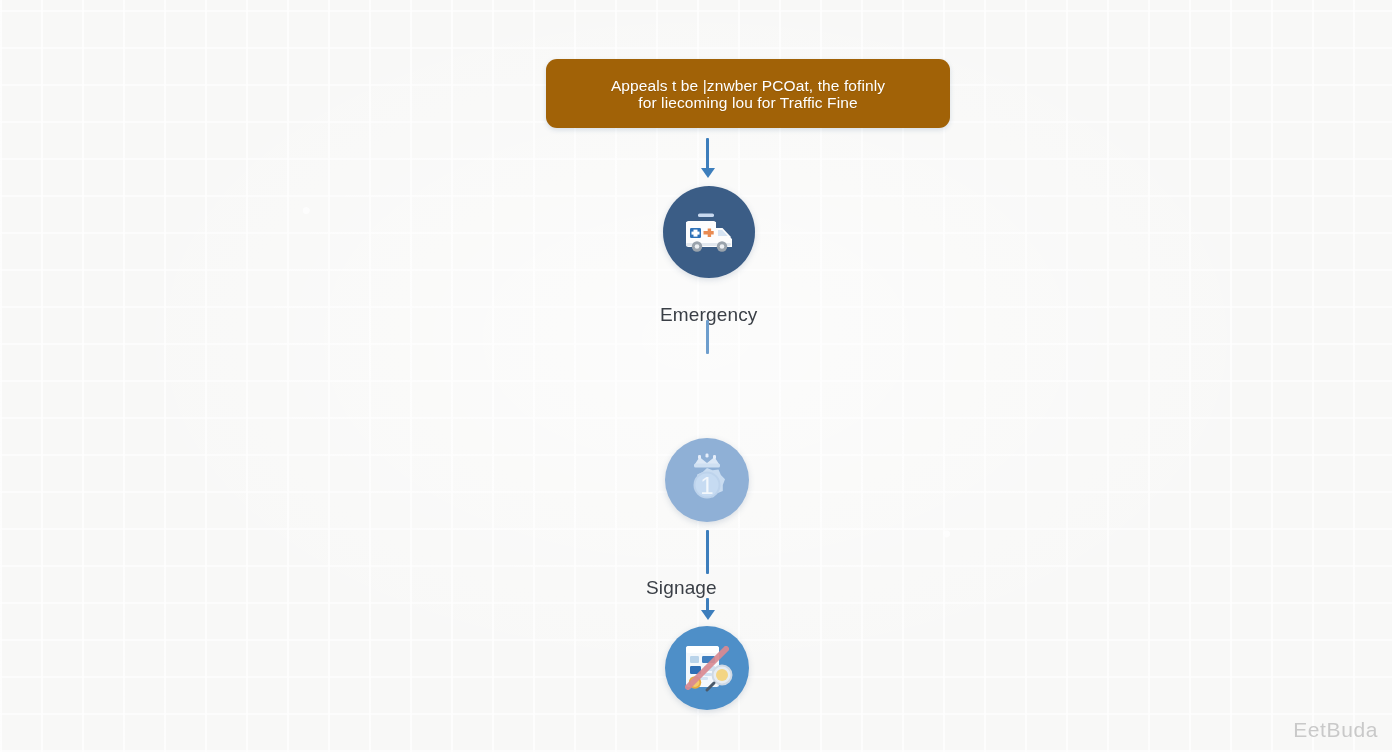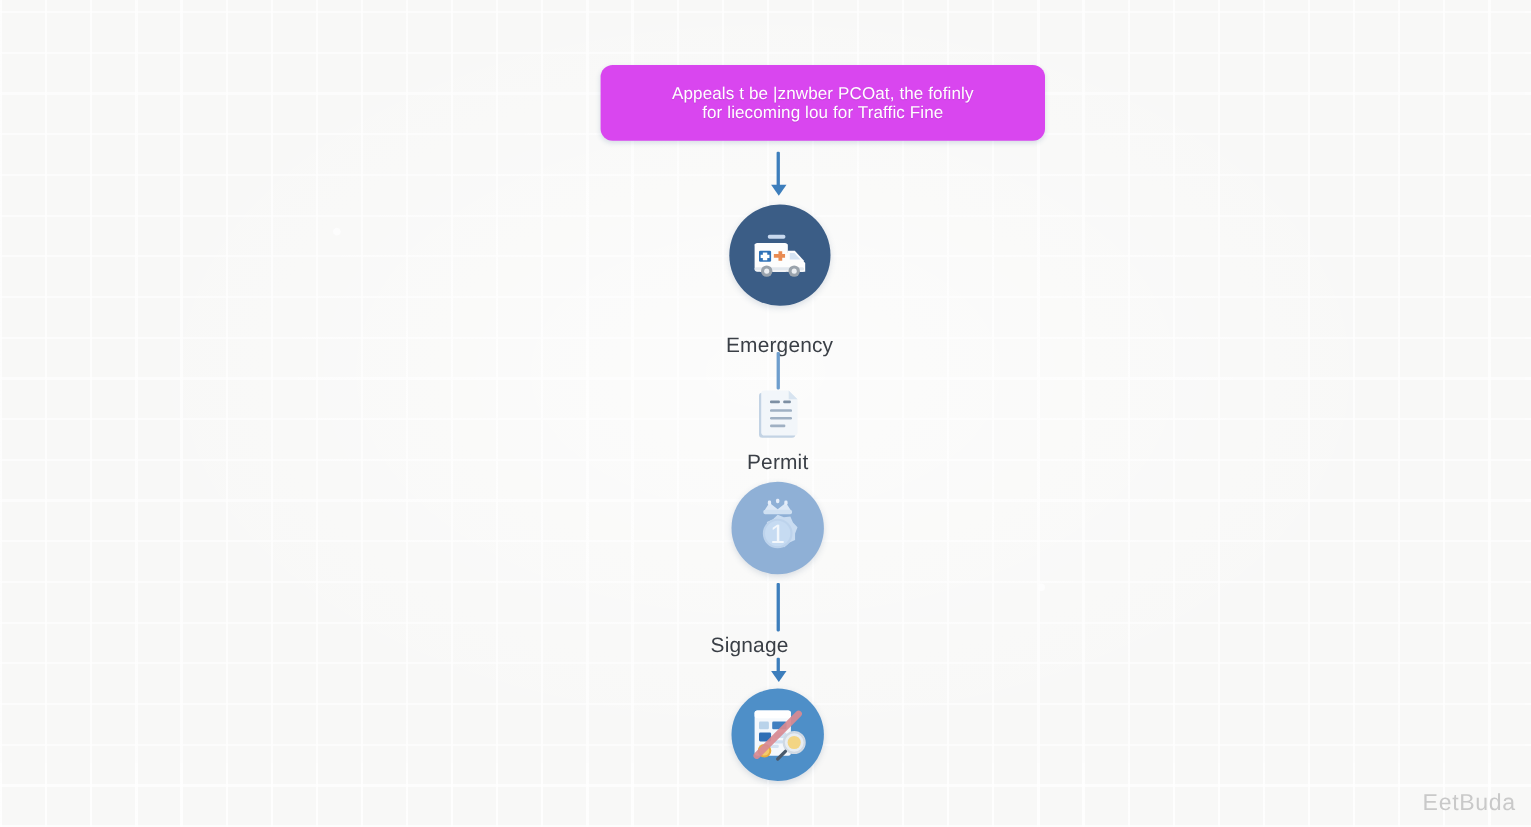--- a/index.html
+++ b/index.html
@@ -40,21 +40,21 @@
     inset: 0;
   }
 
   
   .header-banner {
     position: absolute;
     left: 546px;
     top: 59px;
     width: 404px;
     height: 69px;
-    background: #d946ef;
+    background: #a16207;
     border-radius: 11px;
     box-shadow: 0 2px 5px rgba(40,80,130,0.16);
     display: flex;
     align-items: center;
     justify-content: center;
   }
   .header-banner-text {
     color: #ffffff;
     font-size: 15.5px;
     line-height: 17px;
@@ -192,40 +192,20 @@
         <circle cx="41" cy="34.5" r="2.3" fill="#eceff2"></circle>
       </svg>
     </div>
     <div class="node-label">Emergency</div>
   </div>
 
   <div class="connector" style="left:706px; top:320px; width:3px; height:34px;">
     <div class="conn-line pale" style="height:34px;"></div>
   </div>
 
-  <div class="node node-permit" style="left:671px; top:344px;">
-    <div class="node-plain" style="width:72px; height:62px;">
-      <svg width="46" height="52" viewBox="0 0 46 52">
-
-        <path d="M6 8 h25 l8 8 v30 a3 3 0 0 1 -3 3 h-27 a3 3 0 0 1 -3 -3 v-35 a3 3 0 0 1 3 -3 z" fill="#c3d3e4"></path>
-
-        <path d="M11 6 h22 l8 8 v30 a3 3 0 0 1 -3 3 h-27 a3 3 0 0 1 -3 -3 v-35 a3 3 0 0 1 3 -3 z" fill="#f2f6fa"></path>
-
-        <path d="M33 6 l8 8 h-8 z" fill="#d8e4f0"></path>
-
-        <rect x="16" y="15" width="9" height="2.6" rx="1" fill="#7d8fa3"></rect>
-        <rect x="28" y="15" width="7" height="2.6" rx="1" fill="#7d8fa3"></rect>
-
-        <rect x="16" y="23" width="20" height="2.4" rx="1.1" fill="#9fb0c3"></rect>
-        <rect x="16" y="30" width="20" height="2.4" rx="1.1" fill="#9fb0c3"></rect>
-        <rect x="16" y="37" width="14" height="2.4" rx="1.1" fill="#9fb0c3"></rect>
-      </svg>
-    </div>
-    <div class="node-label" style="margin-top:4px;">Permit</div>
-  </div>
 
   <div class="node node-medal" style="left:665px; top:438px;">
     <div class="node-circle">
       <svg width="54" height="58" viewBox="0 0 54 58">
 
         <path d="M15 13 l4.5 -7 l7.5 6 l7.5 -6 l4.5 7 z" fill="#dce8f6"></path>
         <rect x="14" y="12.5" width="26" height="4" rx="1.6" fill="#cfe0f2"></rect>
         <rect x="18" y="4" width="3" height="4" rx="1.3" fill="#e6eefa"></rect>
         <rect x="25.5" y="2.5" width="3" height="4" rx="1.3" fill="#e6eefa"></rect>
         <rect x="33" y="4" width="3" height="4" rx="1.3" fill="#e6eefa"></rect>

